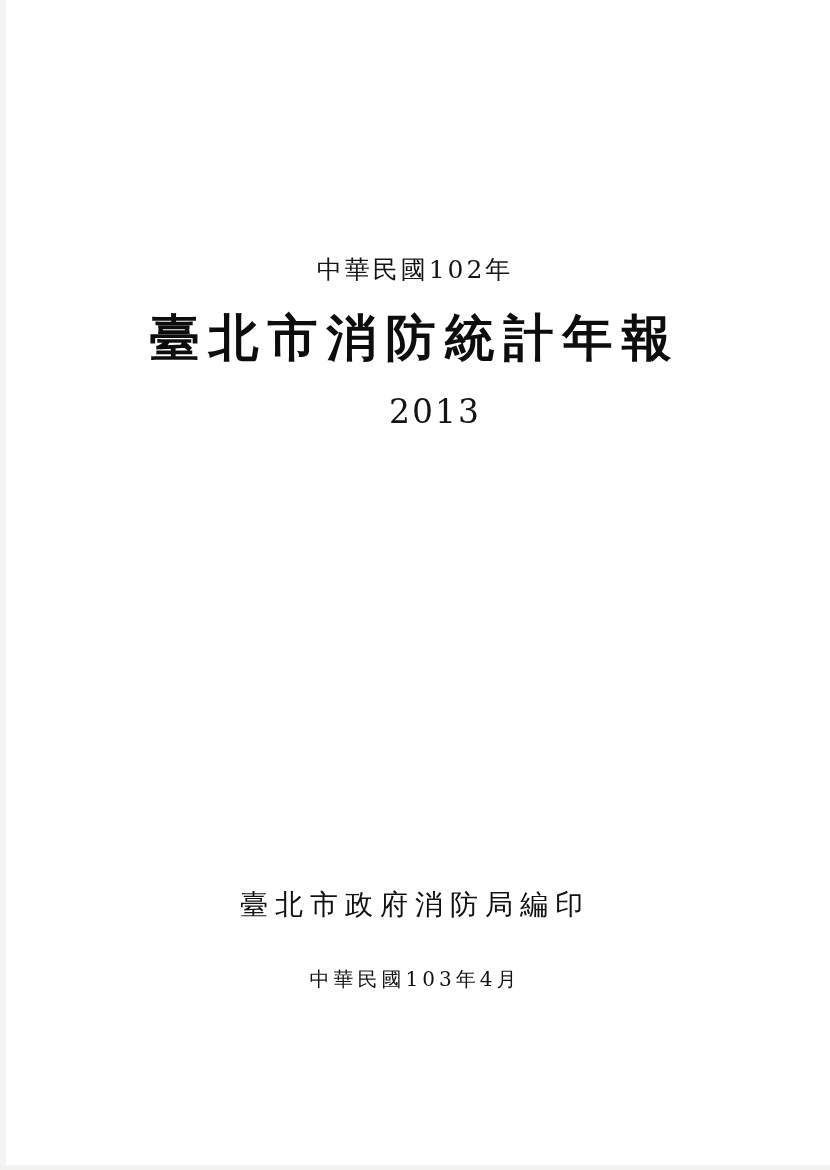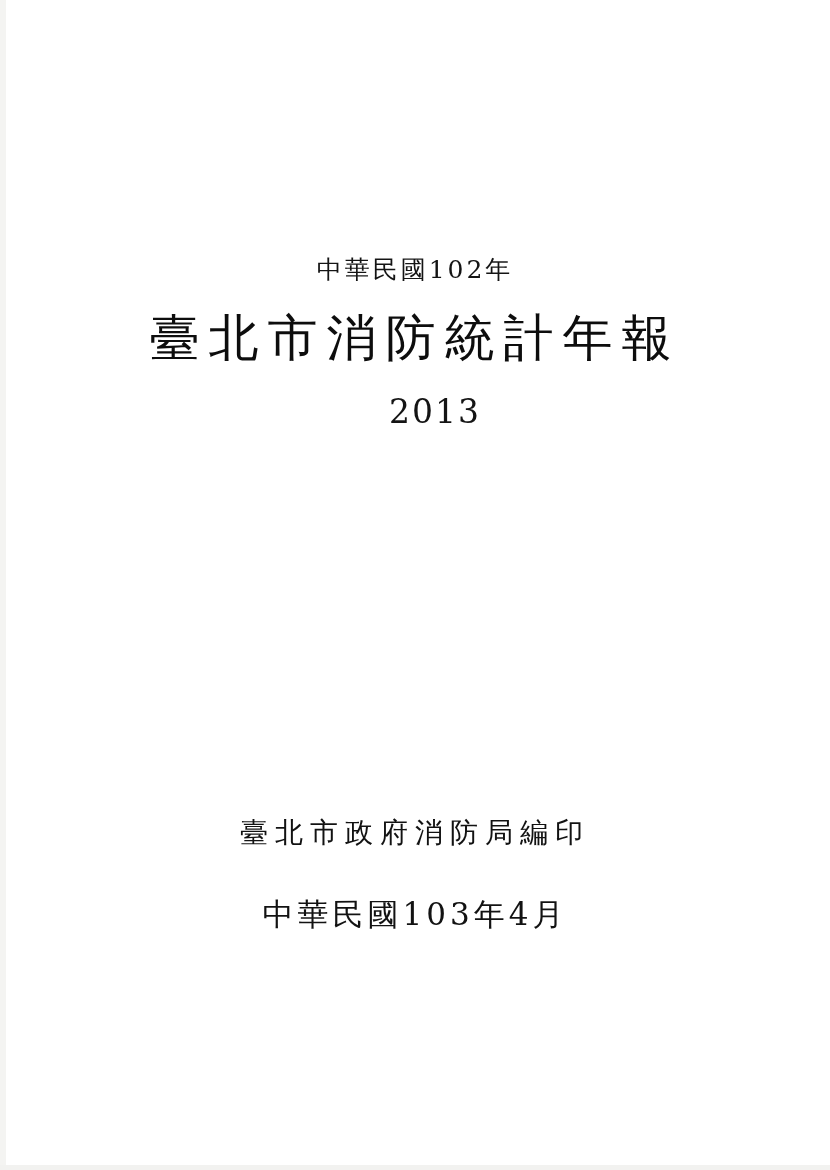--- a/index.html
+++ b/index.html
@@ -52,51 +52,51 @@
     font-family: "DejaVu Serif", serif;
     font-size: 25px;
     letter-spacing: 3px;
     color: #141414;
     line-height: 1.2;
   }
   .line-main {
     margin-top: 22px;
     font-family: "DejaVu Serif", serif;
     font-size: 50px;
-    font-weight: 400;
+    font-weight: 700;
     letter-spacing: 9px;
     color: #0d0d0d;
     line-height: 1.25;
   }
   .line-year {
     margin-top: 22px;
     font-family: "DejaVu Serif", serif;
     font-size: 33px;
     letter-spacing: 2px;
     color: #141414;
     padding-left: 40px;
   }
 
   .footer-block {
     position: absolute;
     left: 0;
-    top: 814px;
+    top: 886px;
     width: 830px;
     text-align: center;
   }
   .line-publisher {
     font-family: "DejaVu Serif", serif;
     font-size: 28px;
     letter-spacing: 7px;
     color: #121212;
   }
   .line-date {
     margin-top: 42px;
     font-family: "DejaVu Serif", serif;
-    font-size: 31px;
+    font-size: 20px;
     letter-spacing: 4px;
     color: #121212;
   }
 </style>
 </head>
 <body>
 
 <div class="page">
 
   <div class="scan-edge-left"></div>

